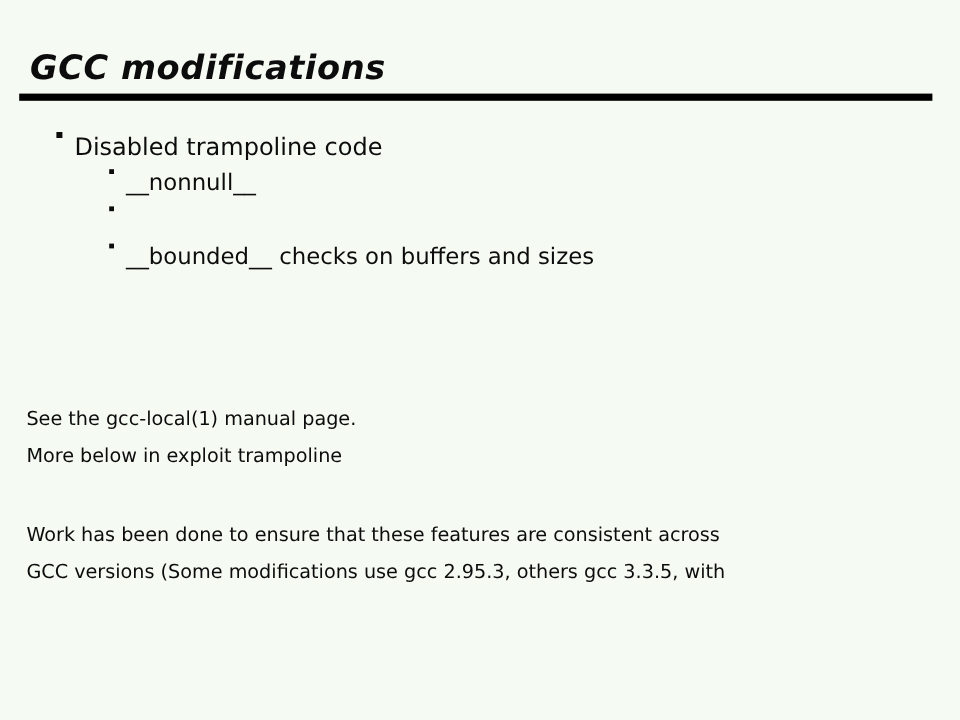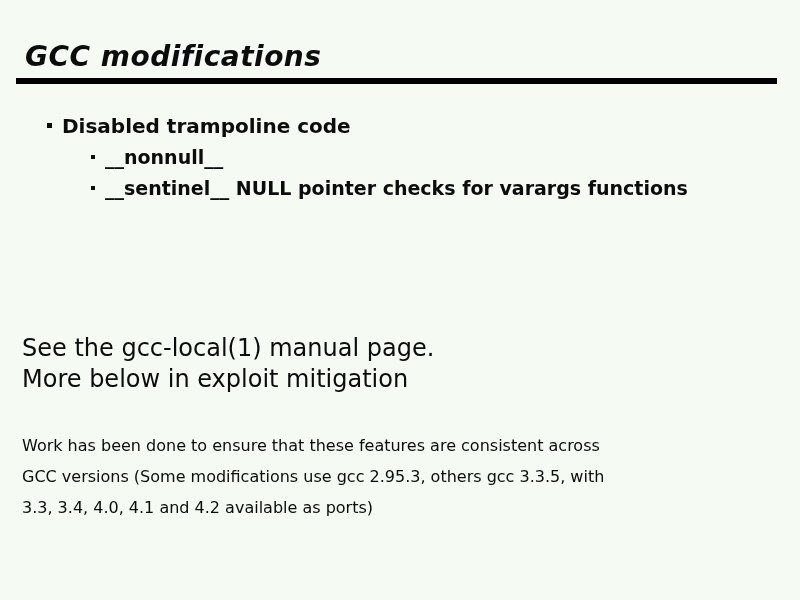--- a/index.html
+++ b/index.html
@@ -42,24 +42,23 @@
     position: absolute;
     left: 0;
     top: 110px;
     margin: 0;
     padding: 0;
     list-style: none;
     width: 800px;
   }
   .bullet-item {
     display: flex;
-    align-items: center;
+    align-items: flex-start;
     height: 31px;
     white-space: nowrap;
-    font-weight: bold;
   }
   .bullet-item.l1 {
     padding-left: 47px;
     font-size: 20px;
   }
   .bullet-item.l2 {
     padding-left: 91px;
     font-size: 19px;
   }
   .marker {
@@ -72,21 +71,21 @@
     height: 5px;
   }
   .marker.dot {
     width: 4px;
     height: 4px;
   }
   .notes-block {
     position: absolute;
     left: 22px;
     top: 333px;
-    font-size: 24px;
+    font-size: 16px;
     line-height: 31px;
     white-space: nowrap;
   }
   .closing-block {
     position: absolute;
     left: 22px;
     top: 430px;
     font-size: 16px;
     line-height: 31px;
     white-space: nowrap;
@@ -105,28 +104,30 @@
     <li class="bullet-item l1">
       <span class="marker sq"></span>
       <span>Disabled trampoline code</span>
     </li>
     <li class="bullet-item l2">
       <span class="marker dot"></span>
       <span>__nonnull__</span>
     </li>
     <li class="bullet-item l2">
       <span class="marker dot"></span>
-      <span>__sentinel__ NULL pointer checks for varargs functions</span>
+    </li>
+    <li class="bullet-item l2">
+      <span class="marker dot"></span>
+      <span>__bounded__ checks on buffers and sizes</span>
     </li>
   </ul>
 
   <div class="notes-block">
     <div>See the gcc-local(1) manual page.</div>
-    <div>More below in exploit mitigation</div>
+    <div>More below in exploit trampoline</div>
   </div>
 
   <div class="closing-block">
     <div>Work has been done to ensure that these features are consistent across</div>
     <div>GCC versions (Some modifications use gcc 2.95.3, others gcc 3.3.5, with</div>
-    <div>3.3, 3.4, 4.0, 4.1 and 4.2 available as ports)</div>
   </div>
 
 </div>
 
 </body></html>

